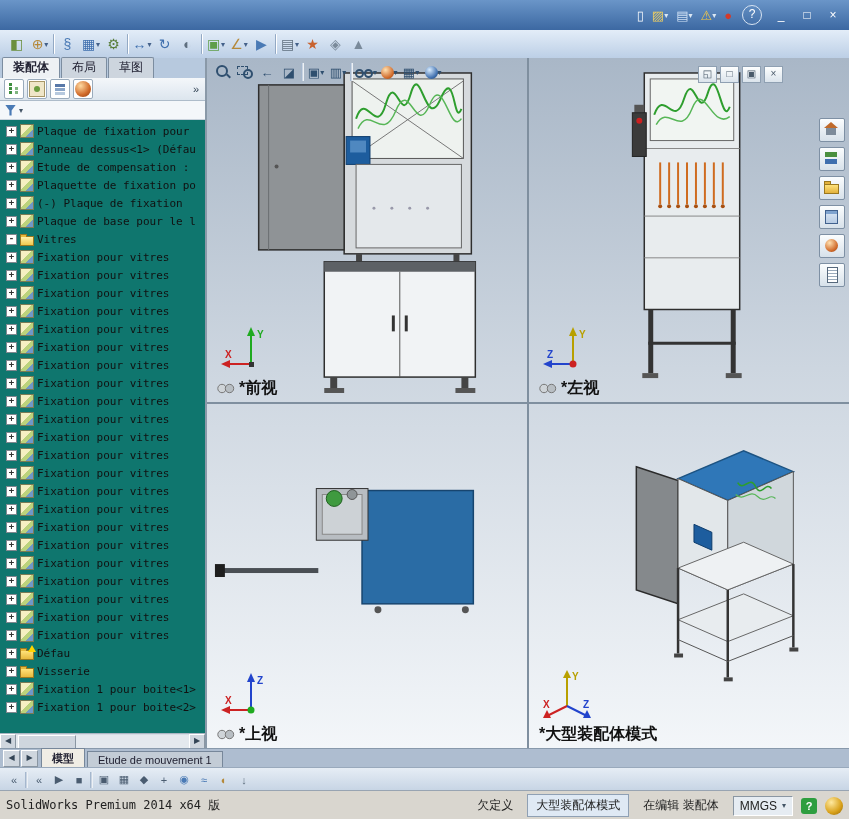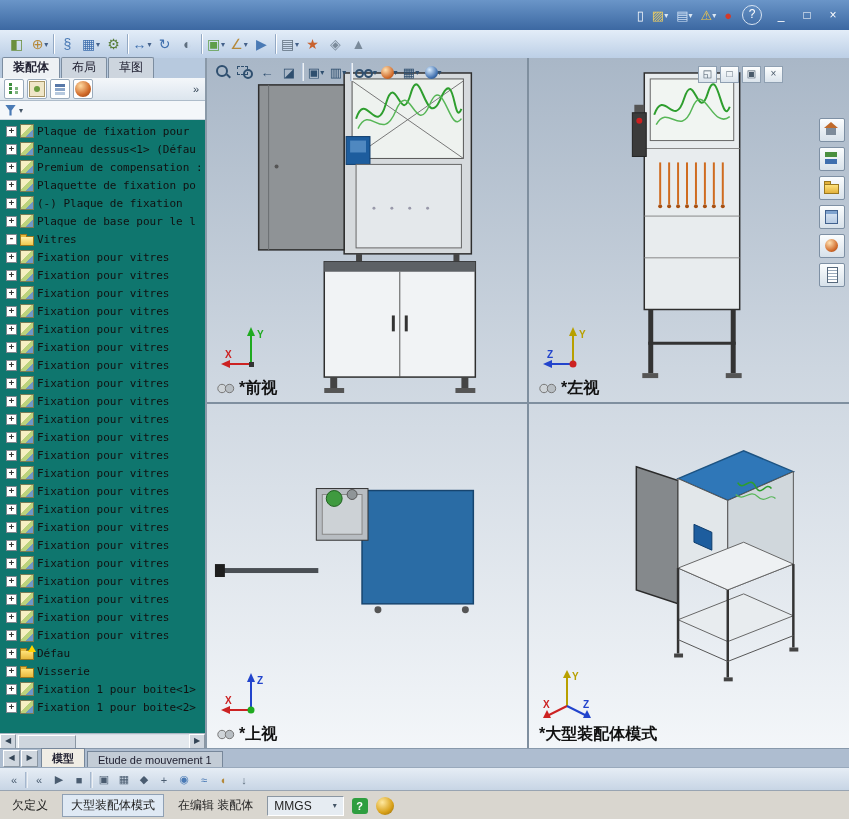--- a/index.html
+++ b/index.html
@@ -115,21 +115,21 @@
   #motion-toolbar{position:absolute;left:0;right:0;top:767px;height:23px;background:linear-gradient(#e6edf5,#c6d4e4);border-top:1px solid #99a9bc;display:flex;align-items:center;padding-left:5px;gap:2px}
   .mt-btn{width:18px;height:18px;display:flex;align-items:center;justify-content:center;font-size:11px;color:#4a5c70}
   .mt-btn i{font-style:normal}
   .mt-btn.sep{width:3px;height:16px;background:linear-gradient(90deg,#93a9c4,#fff)}
 
   
   #statusbar{position:absolute;left:0;right:0;top:790px;height:29px;background:#d9d6cf;border-top:1px solid #98a4b2;display:flex;align-items:center;font-size:12px;color:#222;padding:0 6px;gap:8px}
   .sb-product{font-family:"DejaVu Sans Mono",monospace;font-size:12px;flex:1}
   .sb-seg{padding:2px 6px}
   .sb-box{border:1px solid #8fa0b4;background:#dfe9f4;padding:2px 8px}
-  .sb-units{border:1px solid;border-color:#8a96a2 #fff #fff #8a96a2;padding:2px 6px;display:flex;gap:21px;align-items:center;background:#e6ecf2}
+  .sb-units{border:1px solid;border-color:#8a96a2 #fff #fff #8a96a2;padding:2px 6px;display:flex;gap:5px;align-items:center;background:#e6ecf2}
   .sb-units .dd{font-size:8px;color:#456}
   .sb-help{width:16px;height:16px;border-radius:3px;background:#2e9e3f;color:#fff;font-weight:bold;font-size:11px;text-align:center;line-height:16px}
   .sb-ball{width:18px;height:18px;border-radius:50%;background:radial-gradient(circle at 35% 30%,#ffe9a0,#d8a018 60%,#8a6208)}
 </style>
 </head>
 <body>
 
 <div id="app">
 
   <div id="titlebar">
@@ -314,21 +314,21 @@
 
         <div class="trow">
           <span class="exp">+</span>
           <i class="tico t-part"></i>
           <span class="tlabel">Panneau dessus&lt;1&gt; (Défau</span>
         </div>
 
         <div class="trow">
           <span class="exp">+</span>
           <i class="tico t-part"></i>
-          <span class="tlabel">Premium de compensation :</span>
+          <span class="tlabel">Etude de compensation :</span>
         </div>
 
         <div class="trow">
           <span class="exp">+</span>
           <i class="tico t-part"></i>
           <span class="tlabel">Plaquette de fixation po</span>
         </div>
 
         <div class="trow">
           <span class="exp">+</span>
@@ -876,20 +876,21 @@
       </span>
 
       <span class="mt-btn">
         <i style="color:#5f6f7f">↓</i>
         <i></i>
       </span>
 
   </div>
 
   <div id="statusbar">
+    <span class="sb-product">SolidWorks Premium 2014 x64 版</span>
     <span class="sb-seg">欠定义</span>
     <span class="sb-box">大型装配体模式</span>
     <span class="sb-seg">在编辑 装配体</span>
     <span class="sb-units">
       <span>MMGS</span>
       <span class="dd">▾</span>
     </span>
     <span class="sb-help">?</span>
     <span class="sb-ball"></span>
   </div>

